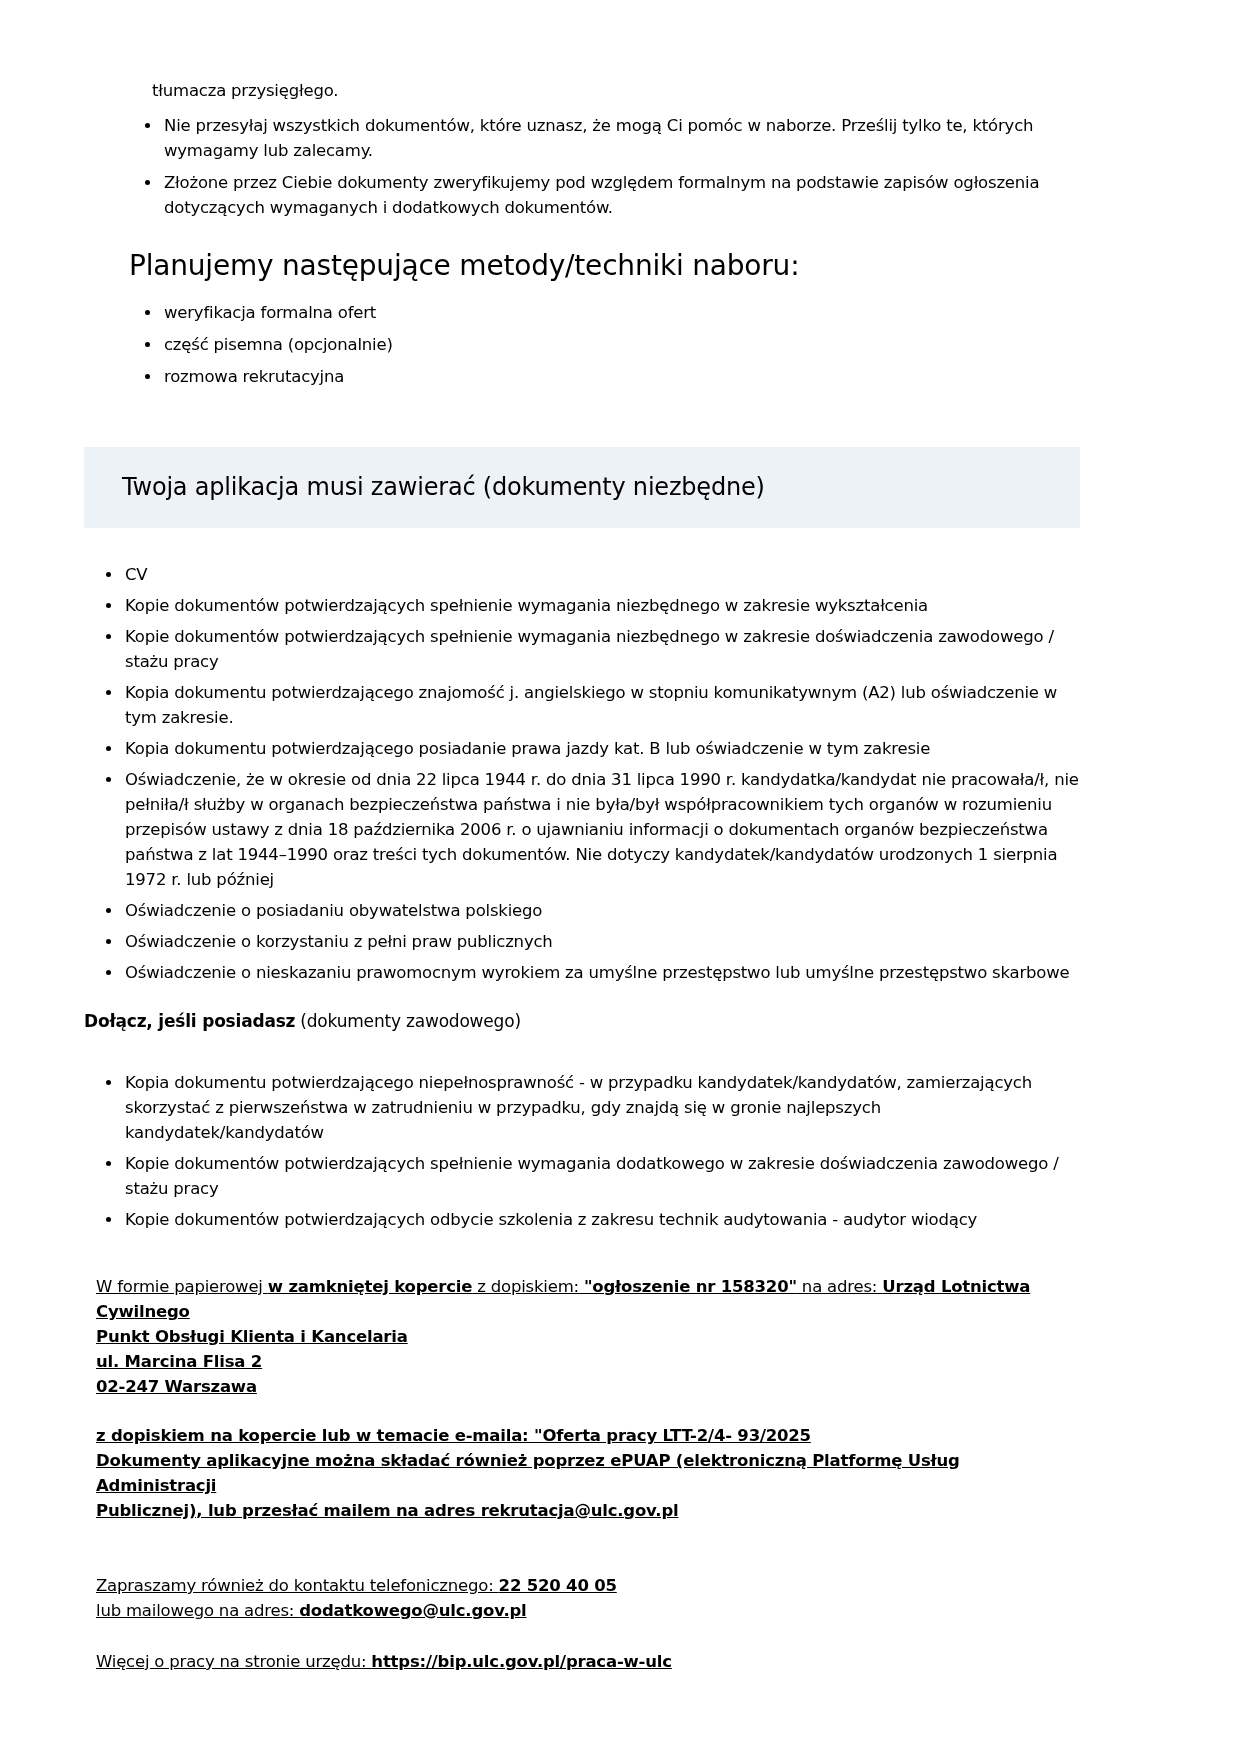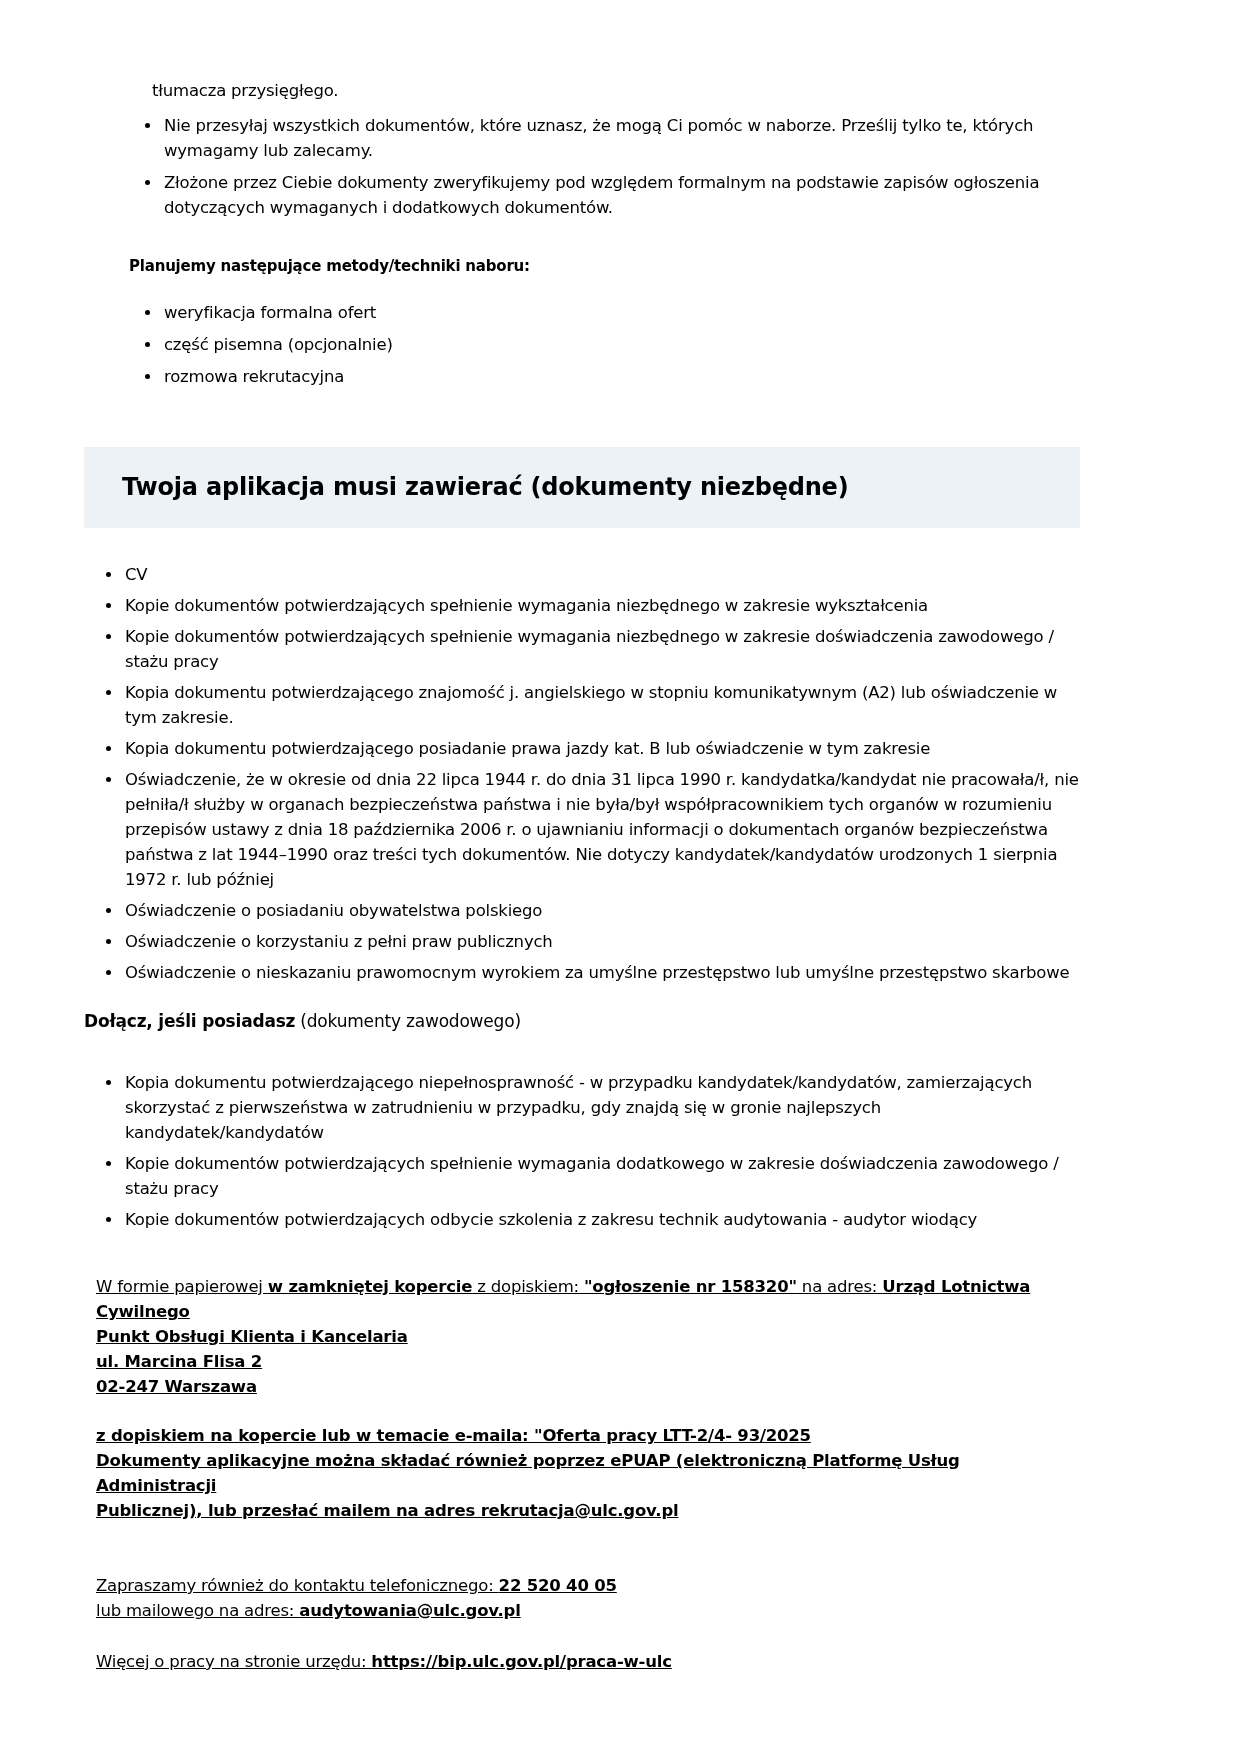--- a/index.html
+++ b/index.html
@@ -10,30 +10,30 @@
     font-size:16.5px;line-height:25px;letter-spacing:-0.2px;
   }
   .page{box-sizing:border-box;width:1165px;padding:78px 85px 0 84px;}
 
   
   .top-block{margin-left:45px;}
   .continuation{margin:0 0 6px 23px;}
   .top-block ul{margin:10px;padding:0 0 0 23px;list-style:disc outside;}
   .top-block li{margin:0 0 7px 0;padding-left:2px;}
 
-  h3.section-h{font-size:15px;line-height:28px;font-weight:bold;margin:30px 0 18px 0;letter-spacing:-0.2px;}
+  h3.section-h{font-size:28px;line-height:28px;font-weight:normal;margin:30px 0 18px 0;letter-spacing:-0.2px;}
   .top-block h3.section-h{margin:32px 0 20px 0;}
 
   
   .banner{
     background:#edf2f6;
     margin:58px 0 0 0;
     padding:27px 20px 27px 38px;
   }
-  .banner h2{margin:0;font-size:24px;line-height:27px;font-weight:bold;letter-spacing:-0.2px;}
+  .banner h2{margin:0;font-size:24px;line-height:27px;font-weight:normal;letter-spacing:-0.2px;}
 
   
   ul.doc-list{margin:34px 0 0 0;padding:0 0 0 39px;list-style:disc outside;max-width:1040px;}
   ul.doc-list li{margin:0 0 6px 0;padding-left:2px;}
   ul.doc-list.after-h{}
 
   .h-additional{margin:22px 0 0 0;font-size:16.5px;font-weight:normal;line-height:28px;}
   .h-additional b{font-size:17px;letter-spacing:-0.2px;margin-top:33px;}
   .h-additional .note{font-size:17px;}
 
@@ -94,17 +94,17 @@
   <p class="p-postal"><span>W formie papierowej </span><b>w zamkniętej kopercie</b><span> z dopiskiem: </span><b>"ogłoszenie nr 158320"</b><span> na adres: </span><b class="prewrap">Urząd Lotnictwa
 Cywilnego
 Punkt Obsługi Klienta i Kancelaria
 ul. Marcina Flisa 2
 02-247 Warszawa</b></p>
 
   <p class="p-note"><b class="prewrap">z dopiskiem na kopercie lub w temacie e-maila: "Oferta pracy LTT-2/4- 93/2025
 Dokumenty aplikacyjne można składać również poprzez ePUAP (elektroniczną Platformę Usług Administracji
 Publicznej), lub przesłać mailem na adres rekrutacja@ulc.gov.pl</b></p>
 
-  <p class="p-contact"><span>Zapraszamy również do kontaktu telefonicznego: </span><b>22 520 40 05</b><br><span>lub mailowego na adres: </span><b>audytowania@ulc.gov.pl</b></p>
+  <p class="p-contact"><span>Zapraszamy również do kontaktu telefonicznego: </span><b>22 520 40 05</b><br><span>lub mailowego na adres: </span><b>dodatkowego@ulc.gov.pl</b></p>
 
   <p class="p-more"><span>Więcej o pracy na stronie urzędu: </span><b>https://bip.ulc.gov.pl/praca-w-ulc</b></p>
 
 </div>
 
 </body></html>

